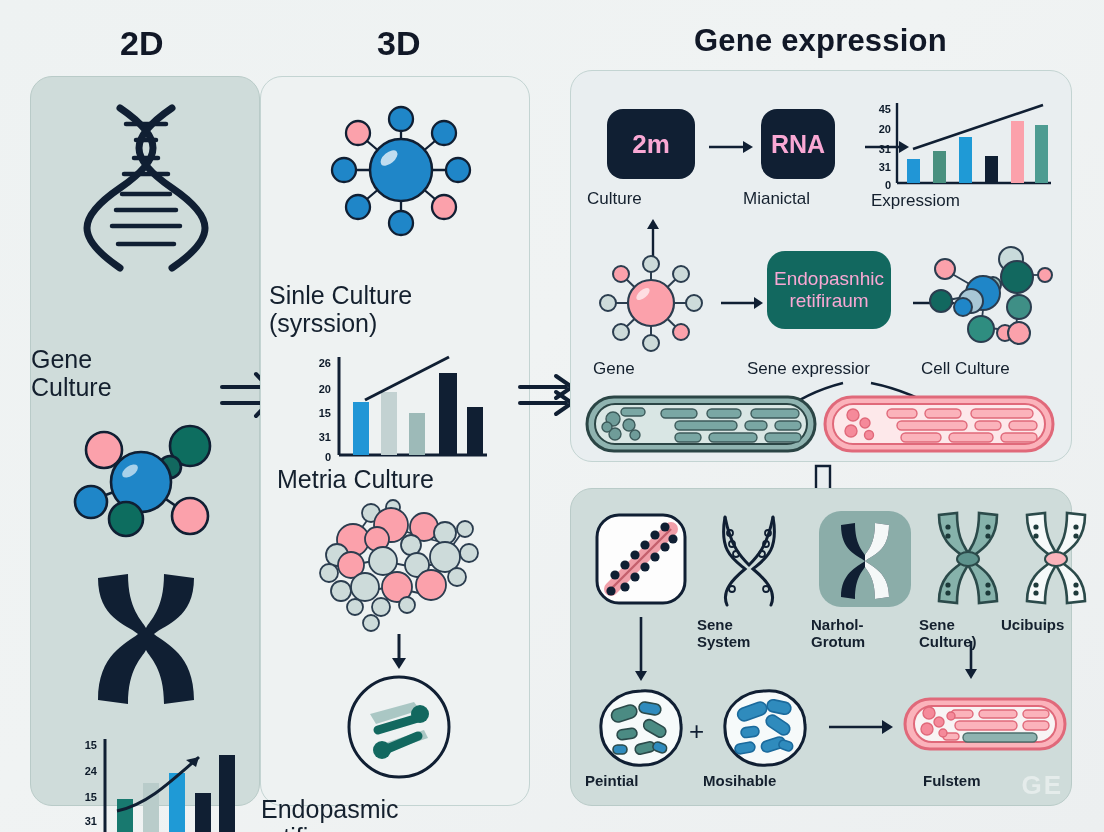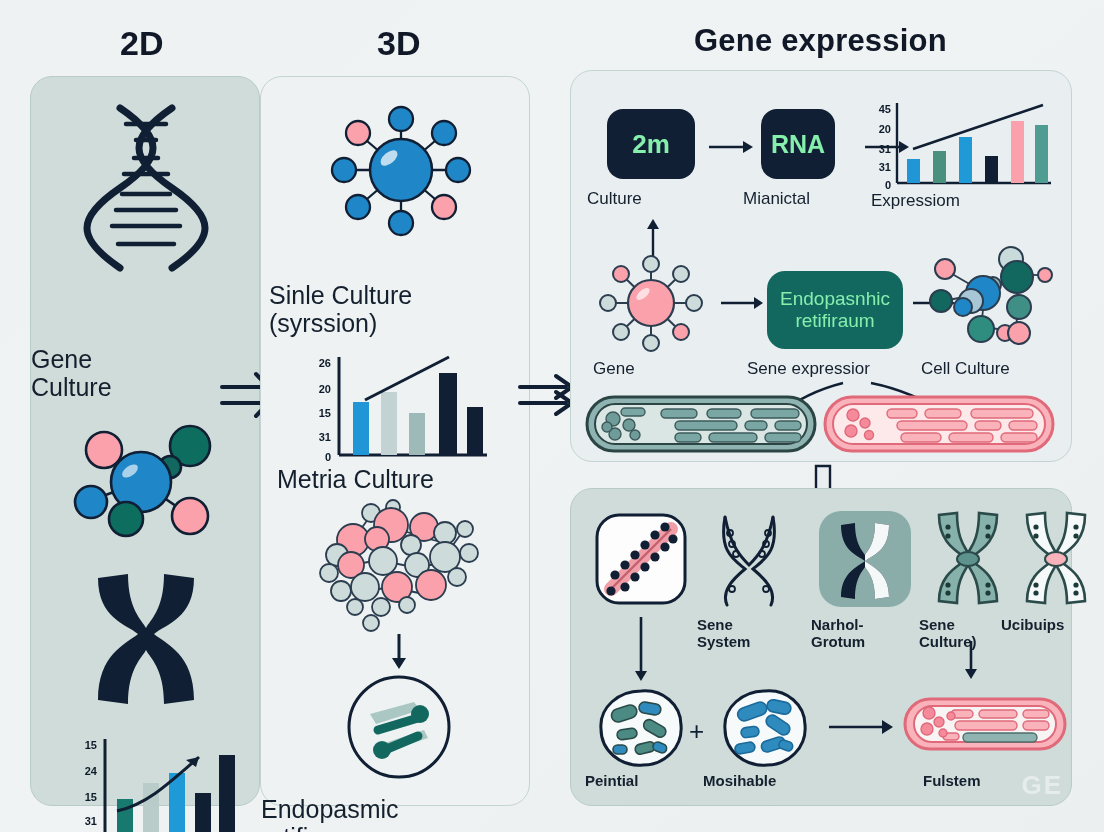--- a/index.html
+++ b/index.html
@@ -23,21 +23,21 @@
 
   .lbl { position: absolute; color: #14202e; text-align: left;
     line-height: 1.12; white-space: pre-line; }
 
   .big-lbl { font-size: 25px; font-weight: 400; }
   .mid-lbl { font-size: 17px; }
   .sm-lbl  { font-size: 15px; font-weight: bold; }
 
   .node-box { position: absolute; border-radius: 16px; display: flex;
     align-items: center; justify-content: center;
-    color: #86efac; font-weight: 700; }
+    color: #f9a8d4; font-weight: 700; }
   .node-dark { background: #101f33; }
   .node-teal { background: #12685f; border-radius: 18px;
     font-weight: 400; font-size: 19px; line-height: 1.15;
     text-align: center; white-space: pre-line; padding: 4px 8px; }
 
   svg { position: absolute; overflow: visible; }
   .chart { position: absolute; }
   .tick { font-size: 11px; fill: #0e1b2a; font-weight: 700;
     font-family: "Liberation Sans", sans-serif; }
   .xtick { font-size: 15px; fill: #0e1b2a; font-weight: 700;
@@ -333,21 +333,21 @@
         <circle cx="88" cy="81" r="8" fill="#fba1ab"></circle>
       </g>
     </svg>
     <div class="lbl mid-lbl" style="left:22px; top:288px; width:120px;">Gene</div>
 
     <svg width="48" height="20" style="left:148px; top:222px;">
       <line x1="2" y1="10" x2="36" y2="10" stroke="#101f33" stroke-width="2.4"></line>
       <path d="M44,10 l-9,-6 l0,12 z" fill="#101f33"></path>
     </svg>
 
-    <div class="node-box node-teal" style="left:196px; top:200px; width:136px; height:78px;">Endopasnhic
+    <div class="node-box node-teal" style="left:196px; top:180px; width:124px; height:78px;">Endopasnhic
 retifiraum</div>
     <div class="lbl mid-lbl" style="left:176px; top:288px; width:180px;">Sene expressior</div>
 
     <svg width="48" height="20" style="left:340px; top:222px;">
       <line x1="2" y1="10" x2="36" y2="10" stroke="#101f33" stroke-width="2.4"></line>
       <path d="M44,10 l-9,-6 l0,12 z" fill="#101f33"></path>
     </svg>
 
     <svg width="140" height="100" style="left:352px; top:178px;">
       <g stroke="#2b3d4f" stroke-width="1.8" fill="none">

